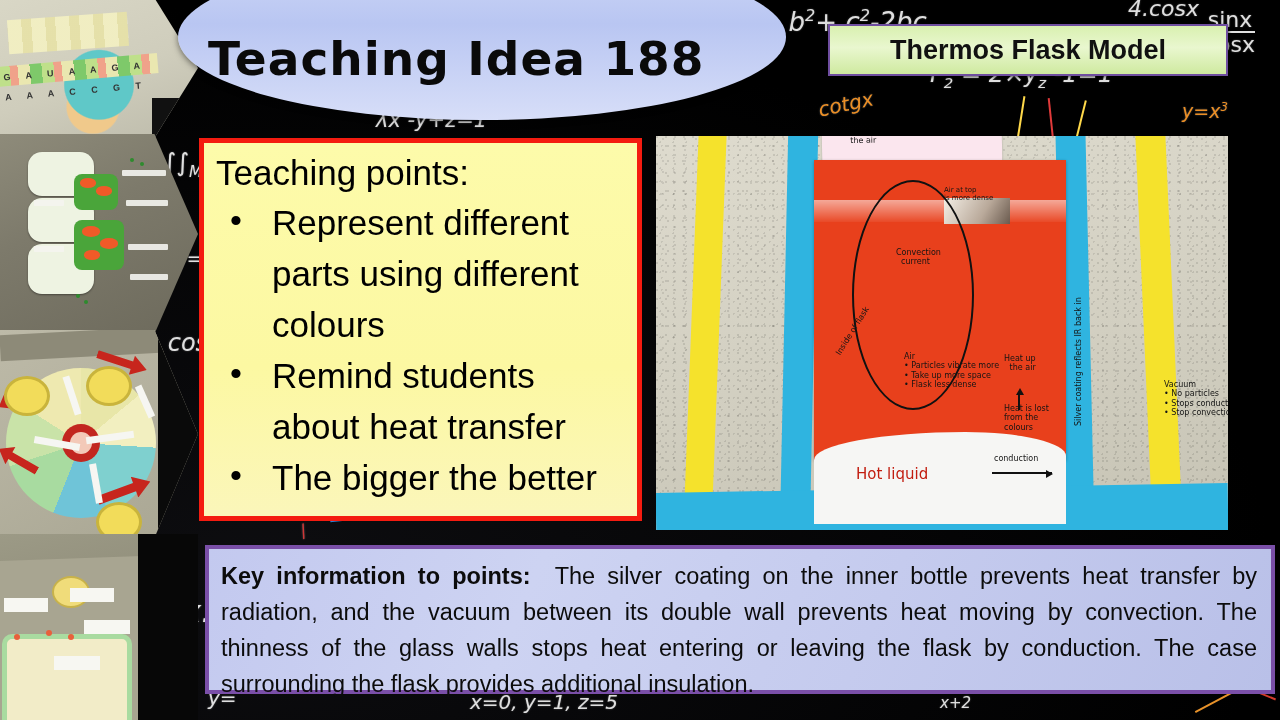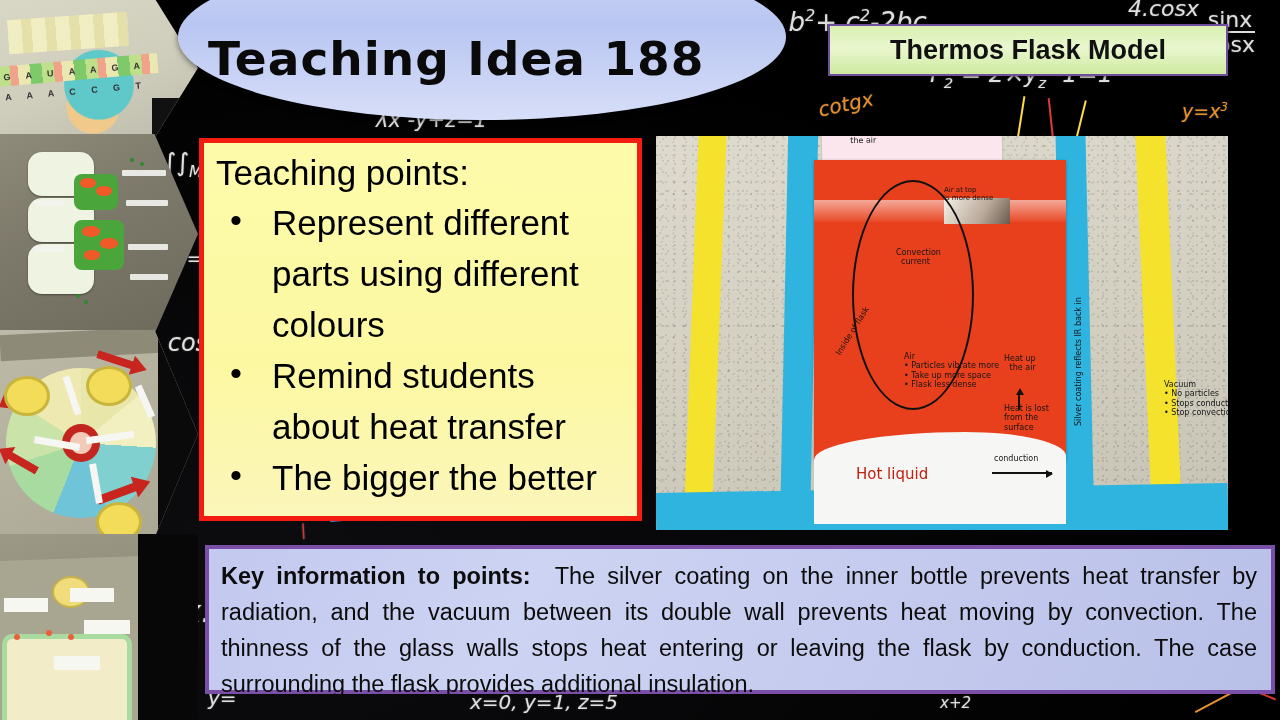--- a/index.html
+++ b/index.html
@@ -303,21 +303,21 @@
     <div class="hw rot55" style="left:178px;top:216px;font-size:8px;">Inside of flask</div>
     <div class="hw" style="left:248px;top:216px;font-size:8px;">Air
 • Particles vibrate more
 • Take up more space
 • Flask less dense</div>
     <div class="hw" style="left:348px;top:218px;font-size:8px;text-align:right;">Heat up
 the air</div>
     <div class="arrow-up" style="left:362px;top:258px;height:16px;"></div>
     <div class="hw" style="left:348px;top:268px;font-size:8px;">Heat is lost
 from the
-surface</div>
+colours</div>
     <div class="hw rot90" style="left:418px;top:290px;font-size:8px;">Silver coating reflects IR back in</div>
     <div class="hw" style="left:508px;top:244px;font-size:8px;">Vacuum
 • No particles
 • Stops conduction
 • Stop convection</div>
     <div class="hw" style="left:338px;top:318px;font-size:8px;">conduction</div>
     <div class="arrow-line" style="left:336px;top:336px;width:60px;"></div>
     <div class="hw red" style="left:200px;top:330px;font-size:15px;">Hot liquid</div>
   </div>
 

